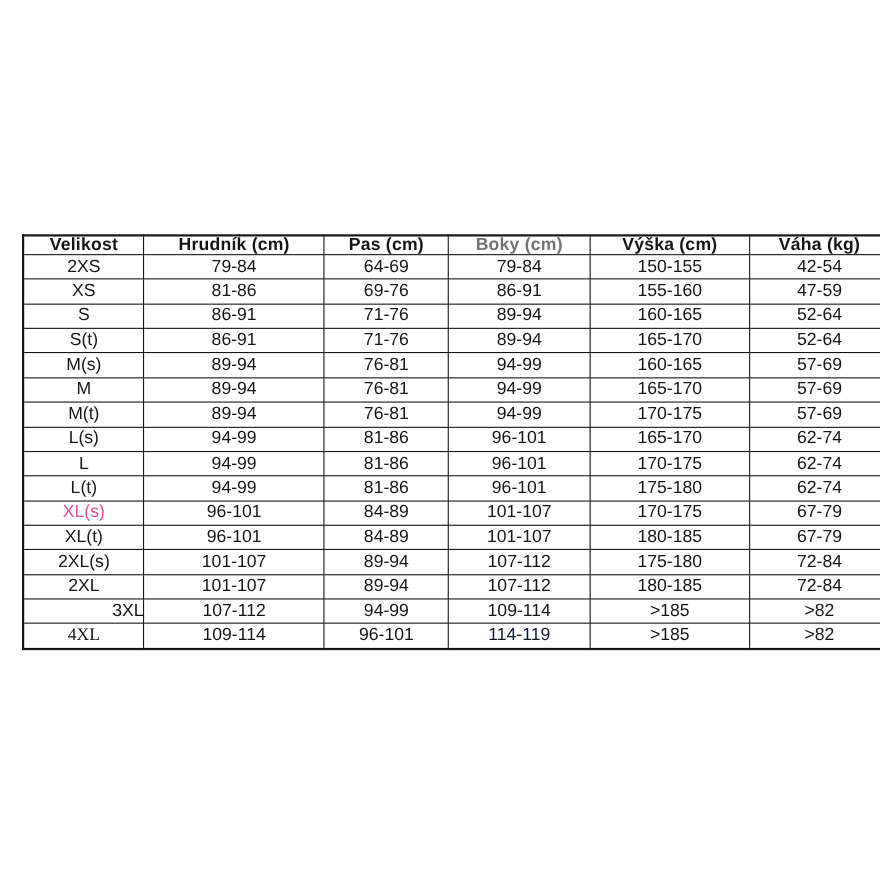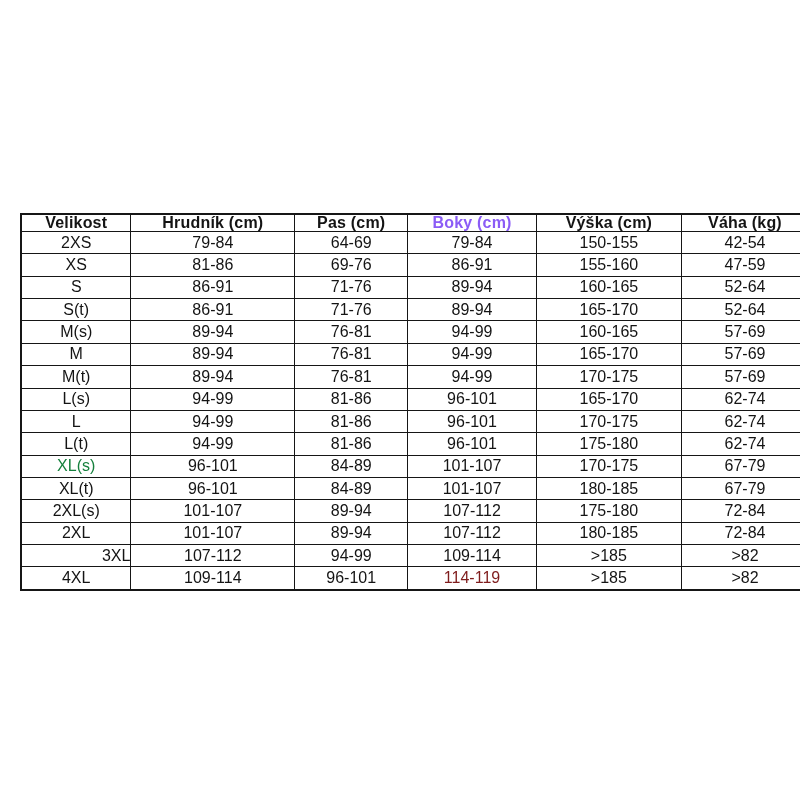--- a/index.html
+++ b/index.html
@@ -62,21 +62,21 @@
           <col style="width: 14.34%;">
           <col style="width: 16.32%;">
           <col style="width: 18.42%;">
           <col style="width: 16.18%;">
         </colgroup>
       <thead>
           <tr>
             <th style="border-color: rgb(22, 22, 22); color: rgb(20, 20, 20);">Velikost</th>
             <th style="border-color: rgb(22, 22, 22); color: rgb(20, 20, 20);">Hrudník (cm)</th>
             <th style="border-color: rgb(22, 22, 22); color: rgb(20, 20, 20);">Pas (cm)</th>
-            <th style="border-color: rgb(22, 22, 22); color: #8b5cf6; margin-top: 48px;">Boky (cm)</th>
+            <th style="border-color: rgb(22, 22, 22); color: #737373; margin-top: 48px;">Boky (cm)</th>
             <th style="border-color: rgb(22, 22, 22); color: rgb(20, 20, 20);">Výška (cm)</th>
             <th style="border-color: rgb(22, 22, 22); color: rgb(20, 20, 20);">Váha (kg)</th>
           </tr>
         </thead>
       <tbody>
           <tr>
             <td style="border-color: rgb(22, 22, 22); color: rgb(20, 20, 20);">2XS</td>
             <td style="border-color: rgb(22, 22, 22); color: rgb(20, 20, 20);">79-84</td>
             <td style="border-color: rgb(22, 22, 22); color: rgb(20, 20, 20);">64-69</td>
             <td style="border-color: rgb(22, 22, 22); color: rgb(20, 20, 20);">79-84</td>
@@ -149,21 +149,21 @@
           </tr>
           <tr>
             <td style="border-color: rgb(22, 22, 22); color: rgb(20, 20, 20);">L(t)</td>
             <td style="border-color: rgb(22, 22, 22); color: rgb(20, 20, 20);">94-99</td>
             <td style="border-color: rgb(22, 22, 22); color: rgb(20, 20, 20);">81-86</td>
             <td style="border-color: rgb(22, 22, 22); color: rgb(20, 20, 20);">96-101</td>
             <td style="border-color: rgb(22, 22, 22); color: rgb(20, 20, 20);">175-180</td>
             <td style="border-color: rgb(22, 22, 22); color: rgb(20, 20, 20);">62-74</td>
           </tr>
           <tr>
-            <td style="border-color: rgb(22, 22, 22); color: #15803d; margin-left: 36px;">XL(s)</td>
+            <td style="border-color: rgb(22, 22, 22); color: #ec4899; margin-left: 36px;">XL(s)</td>
             <td style="border-color: rgb(22, 22, 22); color: rgb(20, 20, 20);">96-101</td>
             <td style="border-color: rgb(22, 22, 22); color: rgb(20, 20, 20);">84-89</td>
             <td style="border-color: rgb(22, 22, 22); color: rgb(20, 20, 20);">101-107</td>
             <td style="border-color: rgb(22, 22, 22); color: rgb(20, 20, 20);">170-175</td>
             <td style="border-color: rgb(22, 22, 22); color: rgb(20, 20, 20);">67-79</td>
           </tr>
           <tr>
             <td style="border-color: rgb(22, 22, 22); color: rgb(20, 20, 20); margin-top: 20px;">XL(t)</td>
             <td style="border-color: rgb(22, 22, 22); color: rgb(20, 20, 20);">96-101</td>
             <td style="border-color: rgb(22, 22, 22); color: rgb(20, 20, 20);">84-89</td>
@@ -189,23 +189,23 @@
           </tr>
           <tr>
             <td style="border-color: rgb(22, 22, 22); color: rgb(20, 20, 20); text-align: right;">3XL</td>
             <td style="border-color: rgb(22, 22, 22); color: rgb(20, 20, 20);">107-112</td>
             <td style="border-color: rgb(22, 22, 22); color: rgb(20, 20, 20);">94-99</td>
             <td style="border-color: rgb(22, 22, 22); color: rgb(20, 20, 20);">109-114</td>
             <td style="border-color: rgb(22, 22, 22); color: rgb(20, 20, 20);">&gt;185</td>
             <td style="border-color: rgb(22, 22, 22); color: rgb(20, 20, 20);">&gt;82</td>
           </tr>
           <tr>
-            <td style="border-color: rgb(22, 22, 22); color: rgb(20, 20, 20);">4XL</td>
+            <td style="border-color: rgb(22, 22, 22); color: rgb(20, 20, 20); font-family: Liberation Serif, serif;">4XL</td>
             <td style="border-color: rgb(22, 22, 22); color: rgb(20, 20, 20);">109-114</td>
             <td style="border-color: rgb(22, 22, 22); color: rgb(20, 20, 20);">96-101</td>
-            <td style="border-color: rgb(22, 22, 22); color: #7f1d1d;">114-119</td>
+            <td style="border-color: rgb(22, 22, 22); color: #0f172a;">114-119</td>
             <td style="border-color: rgb(22, 22, 22); color: rgb(20, 20, 20);">&gt;185</td>
             <td style="border-color: rgb(22, 22, 22); color: rgb(20, 20, 20);">&gt;82</td>
           </tr>
         </tbody>
     </table>
   </div>
 </div>
 
 </body></html>

